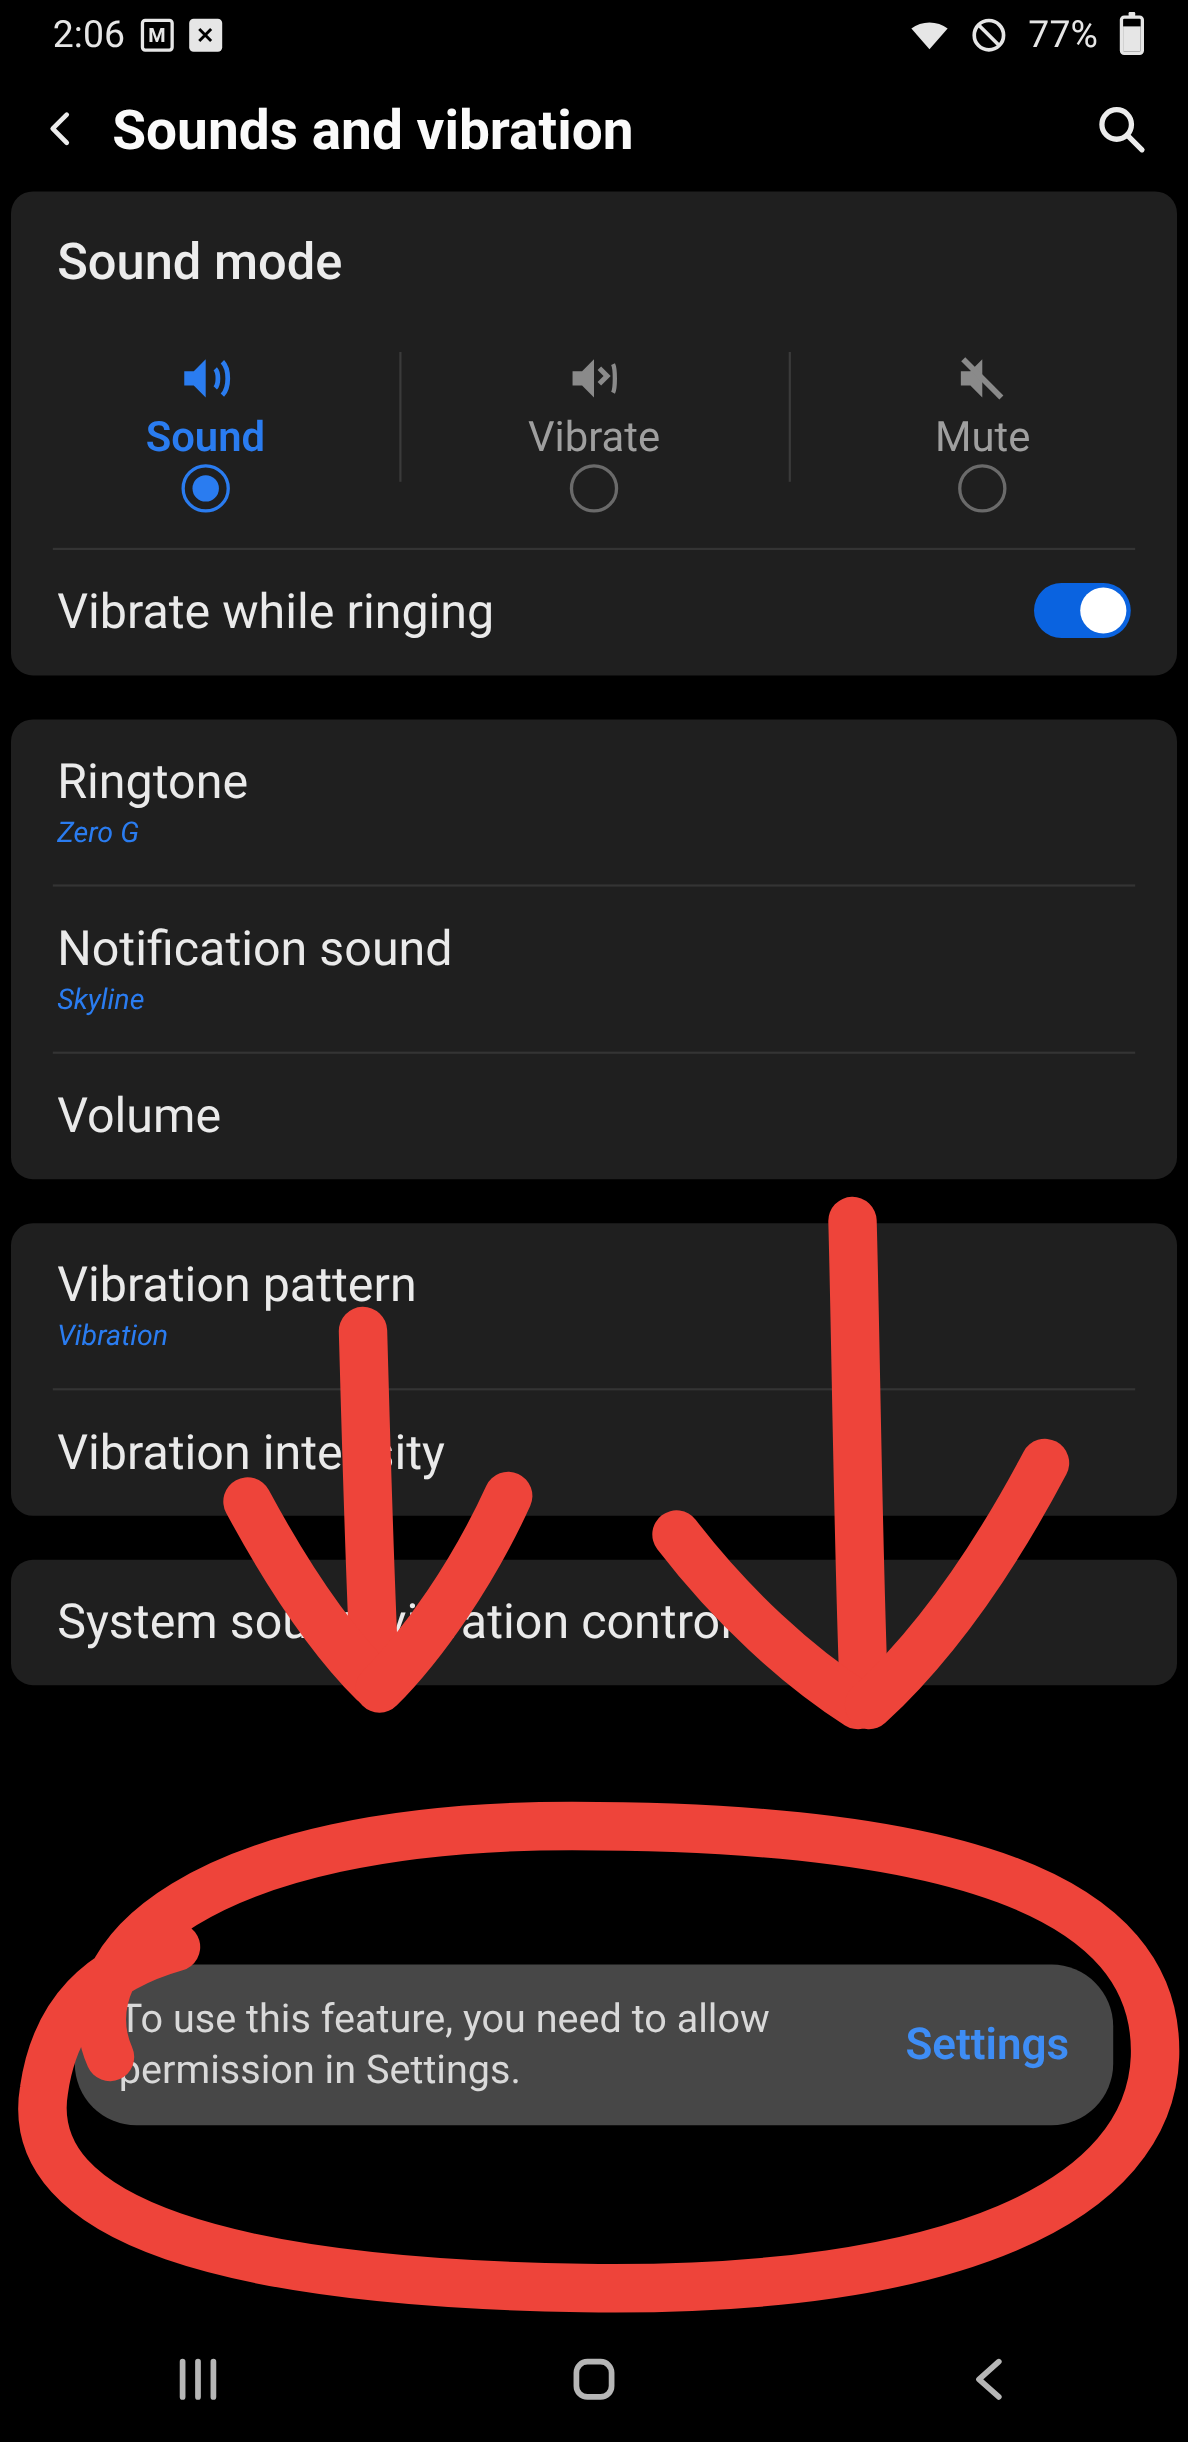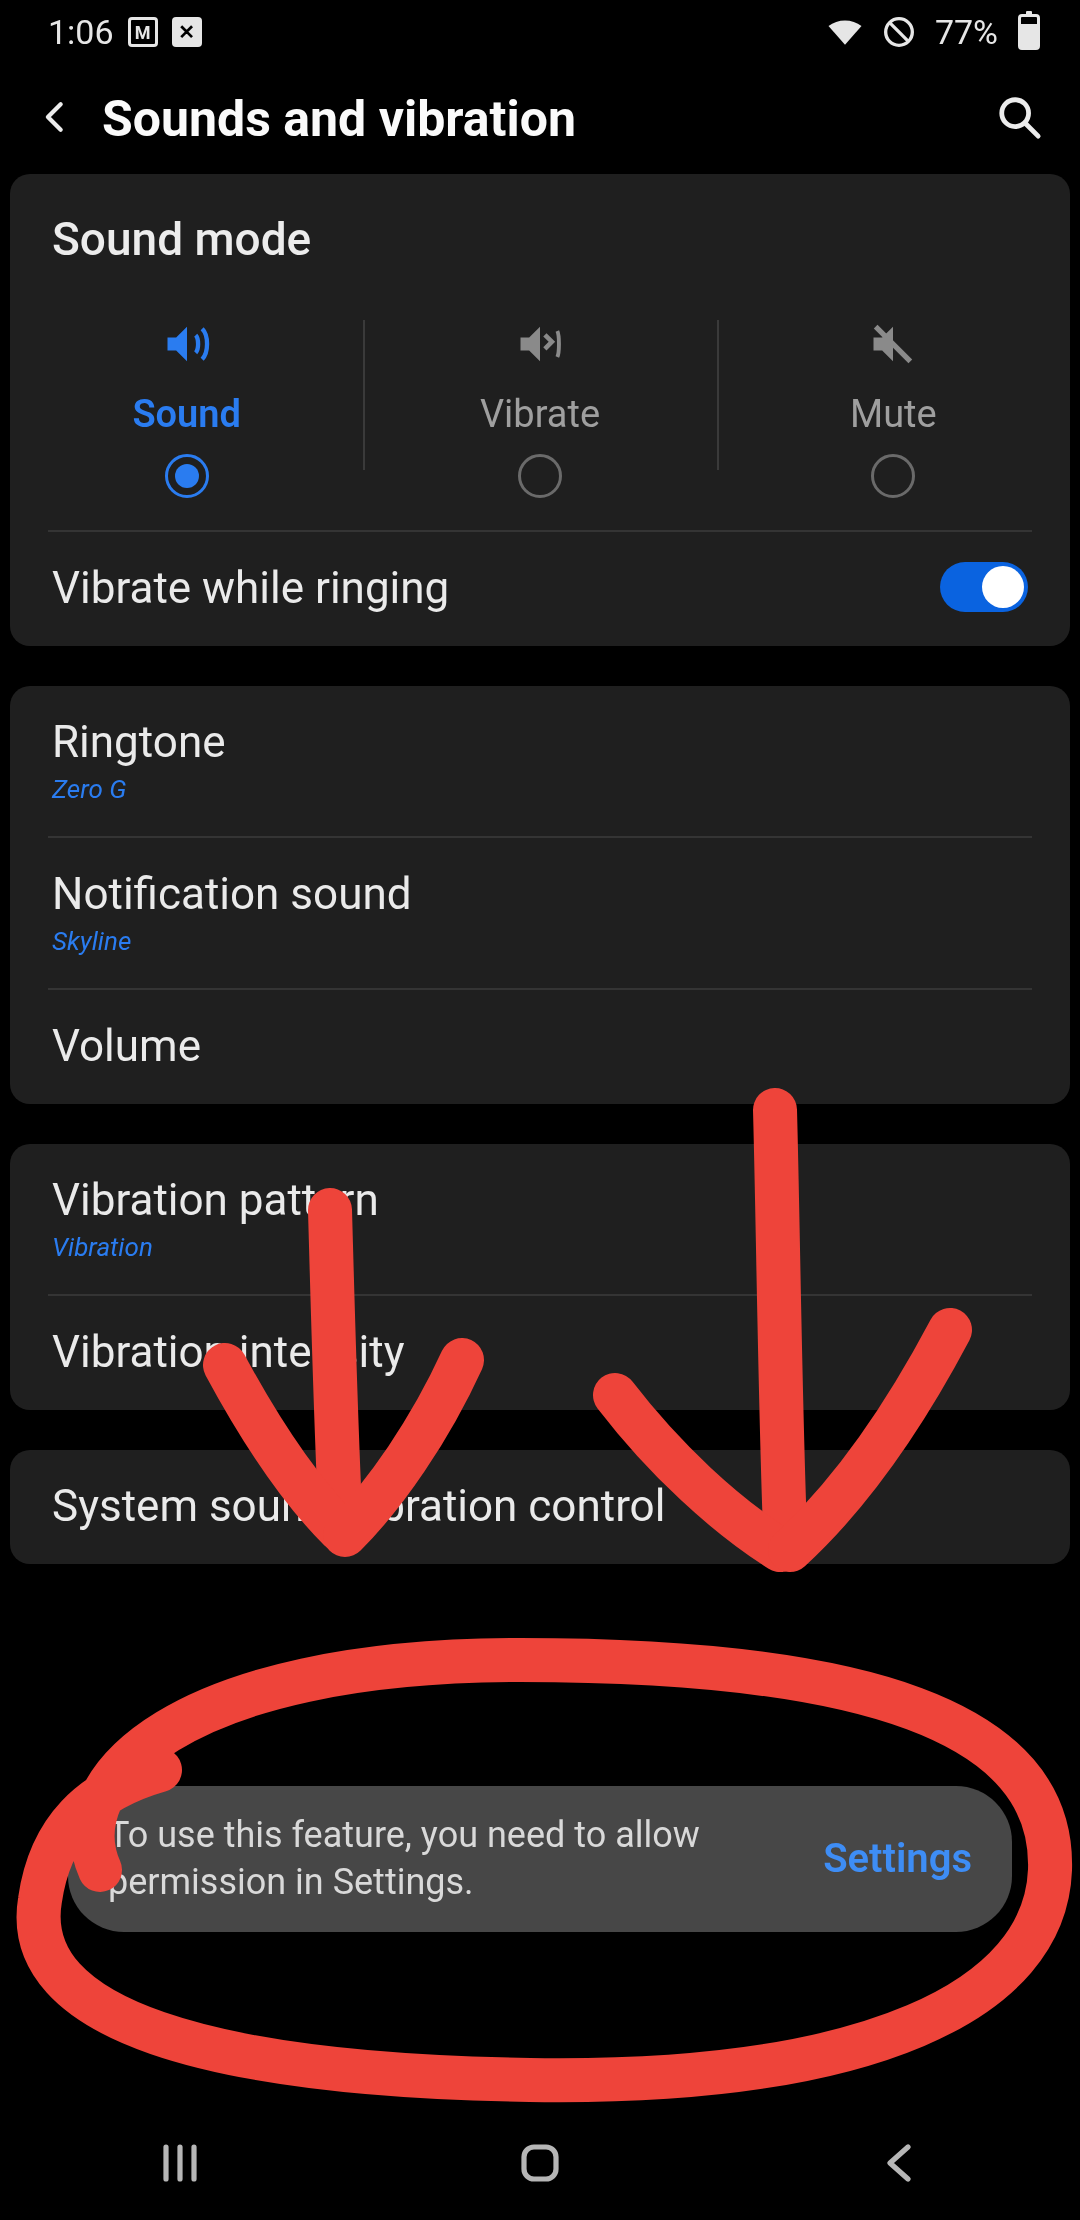--- a/index.html
+++ b/index.html
@@ -89,21 +89,21 @@
   
   .mode-row {
     display: flex;
     padding: 22px 0 20px;
   }
   .mode {
     flex: 1;
     display: flex;
     flex-direction: column;
     align-items: center;
-    gap: 18px;
+    gap: 2px;
     padding: 10px 0 12px;
     position: relative;
   }
   .mode + .mode::before {
     content:"";
     position:absolute; left:0; top:12px; bottom:40px;
     width:2px; background:#3a3a3a;
   }
   .mode-label { font-size: 38px; color:#9f9f9f; }
   .mode-label.active { color:#2a7cf0; font-weight:600; }
@@ -174,21 +174,21 @@
     position: absolute; inset: 0;
     pointer-events: none;
   }
   .annotation-layer svg { width:100%; height:100%; }
 </style>
 </head>
 <body>
 
 <div class="statusbar">
   <div class="statusbar-left">
-    <span>1:06</span>
+    <span>2:06</span>
     <span class="sb-icon-box">M</span>
     <span class="sb-icon-x">✕</span>
   </div>
   <div class="statusbar-right">
     <svg class="wifi-icon" viewBox="0 0 24 18">
       <path fill="#e6e6e6" d="M12 17.5 1 5c6-5 16-5 22 0Z"></path>
     </svg>
     <svg class="dnd-icon" viewBox="0 0 24 24">
       <circle cx="12" cy="12" r="10" fill="none" stroke="#e6e6e6" stroke-width="2.5"></circle>
       <line x1="5" y1="5" x2="19" y2="19" stroke="#e6e6e6" stroke-width="2.5"></line>

